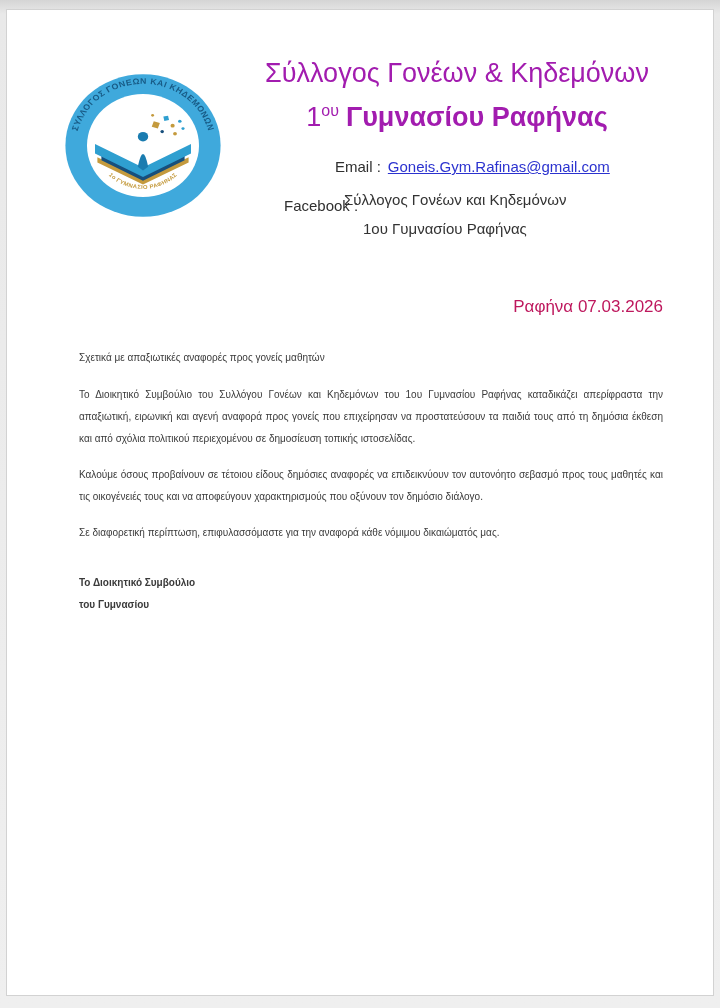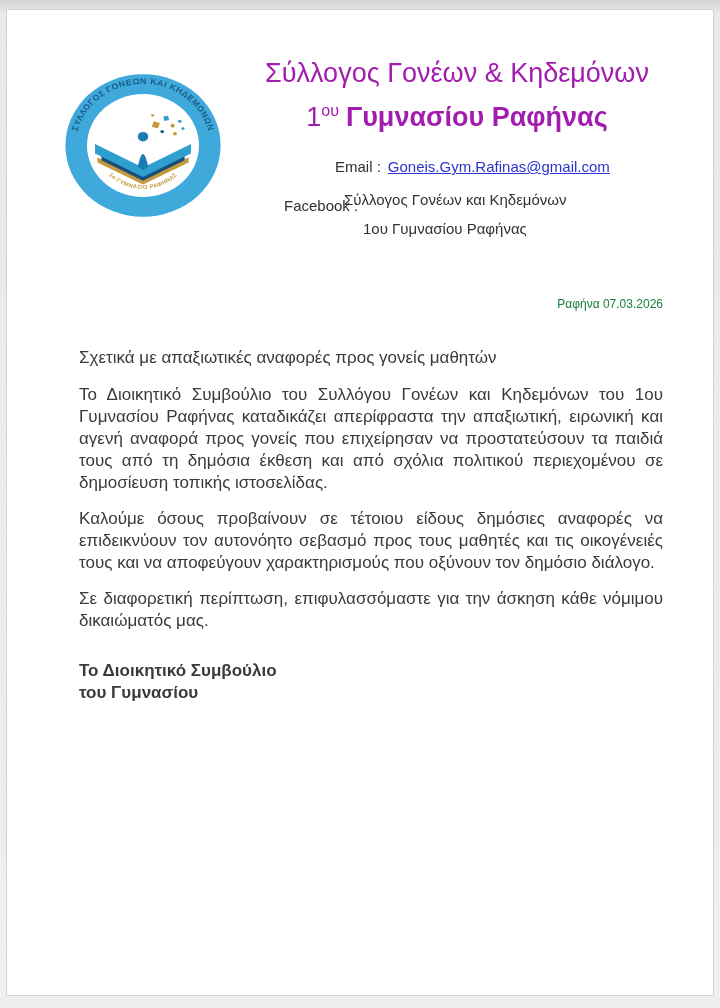--- a/index.html
+++ b/index.html
@@ -27,23 +27,23 @@
   .t2rest { margin-left:7px;font-weight:bold; }
 
   .email-row { position:absolute; left:308px; top:148px; font-size:15px; color:#2f2f2f;margin-left:20px; }
   .email-row .contact-label { margin-right:7px; }
   .email-link { color:#2b32cf; text-decoration:underline; cursor:pointer; }
 
   .fb-label  { position:absolute; left:277px; top:187px; font-size:15px; color:#2f2f2f; }
   .fb-value1 { position:absolute; left:337px; top:181px; font-size:15px; color:#333; }
   .fb-value2 { position:absolute; left:356px; top:210px; font-size:15px; color:#333; }
 
-  .date { position:absolute; top:287px; left:400px; width:256px; text-align:right; font-size:12px; color:#15803d; }
+  .date { position:absolute; top:287px; left:400px; width:256px; text-align:right; font-size:17px; color:#be185d; }
 
-  .letter-body { position:absolute; left:72px; top:337px; width:584px; font-size:17px; line-height:22px; color:#3a3a3a; }
+  .letter-body { position:absolute; left:72px; top:337px; width:584px; font-size:10px; line-height:22px; color:#3a3a3a; }
   .subject { margin:0 0 15px 0; }
   .para { margin:0 0 14px 0; text-align:justify; }
   .signature { margin-top:28px;font-weight:bold; }
 </style>
 </head>
 <body>
 
 <div class="canvas">
   <div class="page">
 
@@ -97,21 +97,21 @@
     <span class="fb-label">Facebook :</span>
     <span class="fb-value1">Σύλλογος Γονέων και Κηδεμόνων</span>
     <span class="fb-value2">1ου Γυμνασίου Ραφήνας</span>
 
     <div class="date">Ραφήνα 07.03.2026</div>
 
     <div class="letter-body">
       <p class="subject">Σχετικά με απαξιωτικές αναφορές προς γονείς μαθητών</p>
       <p class="para">Το Διοικητικό Συμβούλιο του Συλλόγου Γονέων και Κηδεμόνων του 1ου Γυμνασίου Ραφήνας καταδικάζει απερίφραστα την απαξιωτική, ειρωνική και αγενή αναφορά προς γονείς που επιχείρησαν να προστατεύσουν τα παιδιά τους από τη δημόσια έκθεση και από σχόλια πολιτικού περιεχομένου σε δημοσίευση τοπικής ιστοσελίδας.</p>
       <p class="para">Καλούμε όσους προβαίνουν σε τέτοιου είδους δημόσιες αναφορές να επιδεικνύουν τον αυτονόητο σεβασμό προς τους μαθητές και τις οικογένειές τους και να αποφεύγουν χαρακτηρισμούς που οξύνουν τον δημόσιο διάλογο.</p>
-      <p class="para">Σε διαφορετική περίπτωση, επιφυλασσόμαστε για την άσκηση κάθε νόμιμου δικαιώματός μας.</p>
+      <p class="para">Σε διαφορετική περίπτωση, επιφυλασσόμαστε για την αναφορά κάθε νόμιμου δικαιώματός μας.</p>
       <div class="signature">
         <div>Το Διοικητικό Συμβούλιο</div>
         <div>του Γυμνασίου</div>
       </div>
     </div>
 
   </div>
 </div>
 
 </body></html>

